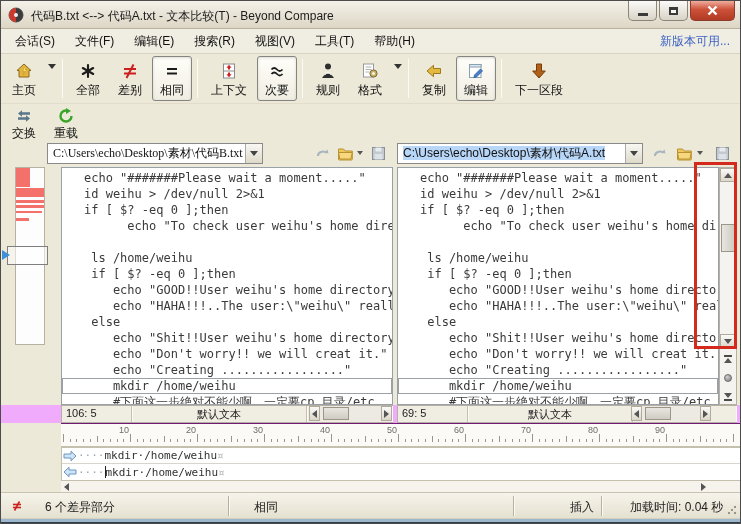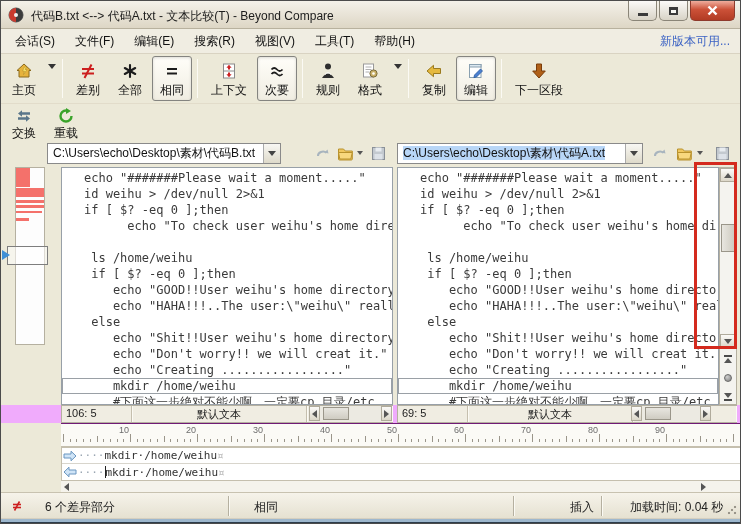--- a/index.html
+++ b/index.html
@@ -180,40 +180,40 @@
             <path d="M10.5 6 l-2 4 h2 l-1 3.5 3.5-5 h-2 l1.5-2.5 z" fill="#fde96a" stroke="#a8862a" stroke-width="0.5"></path>
           </svg>
       </span>
       <span class="tlabel">主页</span>
     </div>
     <span class="tb-caret"></span>
     <div class="tb-sep"></div>
     <div class="tb-btn">
       <span class="ticon">
         <svg width="20" height="20" viewBox="0 0 20 20">
+            <g stroke="#1c1c1c" stroke-width="2.1" stroke-linecap="round">
+              <line x1="10" y1="4" x2="10" y2="16"></line>
+              <line x1="4.8" y1="7" x2="15.2" y2="13"></line>
+              <line x1="15.2" y1="7" x2="4.8" y2="13"></line>
+            </g>
+          </svg>
+      </span>
+      <span class="tlabel">全部</span>
+    </div>
+    <div class="tb-btn">
+      <span class="ticon">
+        <svg width="20" height="20" viewBox="0 0 20 20">
             <g stroke="#cc1f1f" stroke-width="2">
               <line x1="4" y1="8" x2="16" y2="8"></line>
               <line x1="4" y1="12.5" x2="16" y2="12.5"></line>
               <line x1="13.5" y1="3.5" x2="6.5" y2="17"></line>
             </g>
           </svg>
       </span>
       <span class="tlabel">差别</span>
-    </div>
-    <div class="tb-btn">
-      <span class="ticon">
-        <svg width="20" height="20" viewBox="0 0 20 20">
-            <g stroke="#1c1c1c" stroke-width="2.1" stroke-linecap="round">
-              <line x1="10" y1="4" x2="10" y2="16"></line>
-              <line x1="4.8" y1="7" x2="15.2" y2="13"></line>
-              <line x1="15.2" y1="7" x2="4.8" y2="13"></line>
-            </g>
-          </svg>
-      </span>
-      <span class="tlabel">全部</span>
     </div>
     <div class="tb-btn pressed">
       <span class="ticon">
         <svg width="20" height="20" viewBox="0 0 20 20">
             <g stroke="#1c1c1c" stroke-width="2">
               <line x1="5" y1="8" x2="15" y2="8"></line>
               <line x1="5" y1="12.5" x2="15" y2="12.5"></line>
             </g>
           </svg>
       </span>
@@ -316,21 +316,21 @@
         <svg width="18" height="16" viewBox="0 0 18 16">
             <path d="M9 2.5 a5.5 5.5 0 1 0 5.5 5.5" fill="none" stroke="#3aa32a" stroke-width="2.4"></path>
             <path d="M9 0 l5 3 -5 3 z" fill="#3aa32a"></path>
           </svg>
       </span>
       <span class="tlabel">重载</span>
     </div>
   </div>
 
   <div class="pathrow">
-    <div class="combo" style="left:46px;width:234px;">
+    <div class="combo" style="left:46px;width:216px;font-family:Liberation Serif, serif;">
       <span class="ctext"><span>C:\Users\echo\Desktop\素材\代码B.txt</span></span>
       <span class="cbtn">
           <span class="tri-down"></span>
         </span>
     </div>
     <span class="path-ico" style="left:313px;">
       <svg width="16" height="16" viewBox="0 0 16 16">
           <path d="M3 11 a5 4.2 0 0 1 8.5-3.2" fill="none" stroke="#a8b4be" stroke-width="2"></path>
           <path d="M12.5 4.5 l1 4 -4-1 z" fill="#a8b4be"></path>
         </svg>

